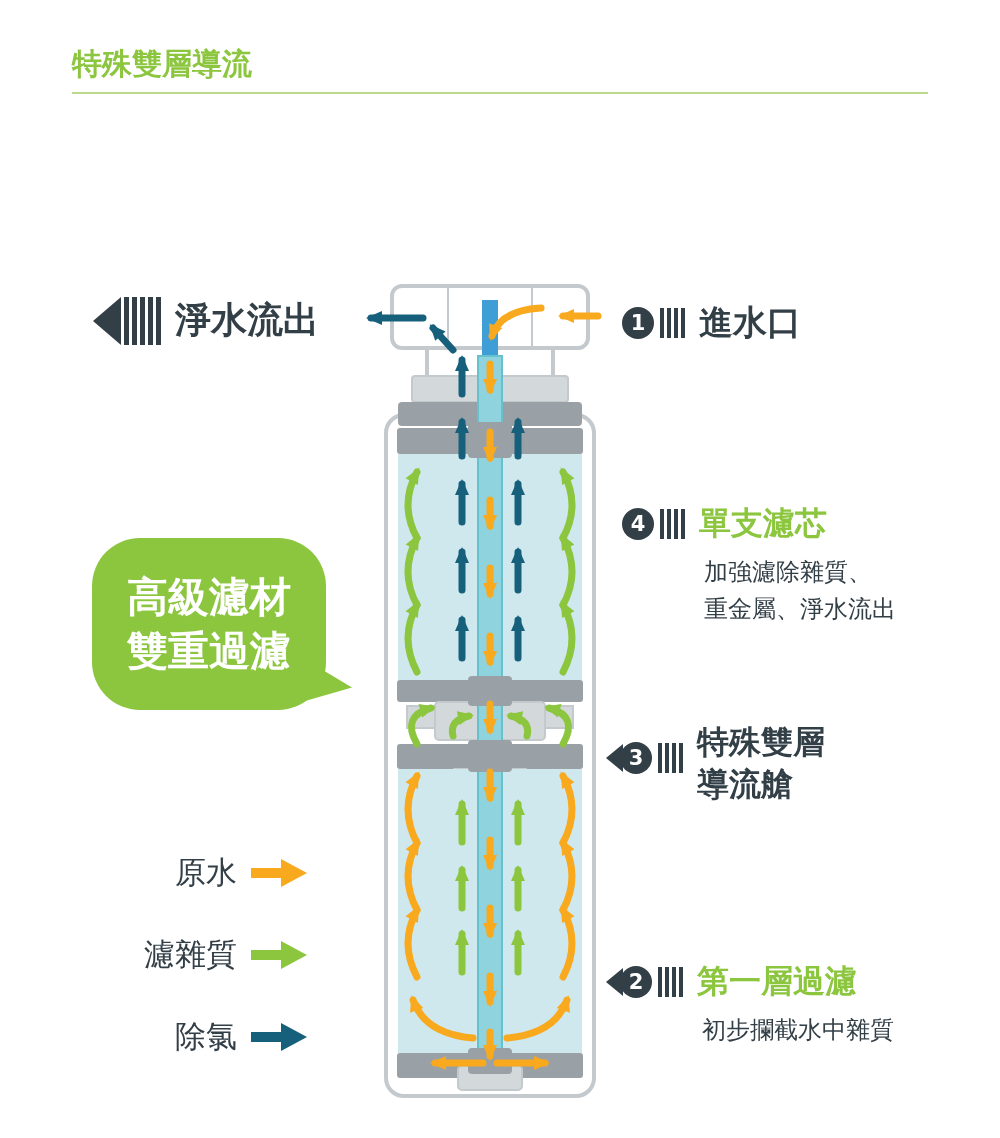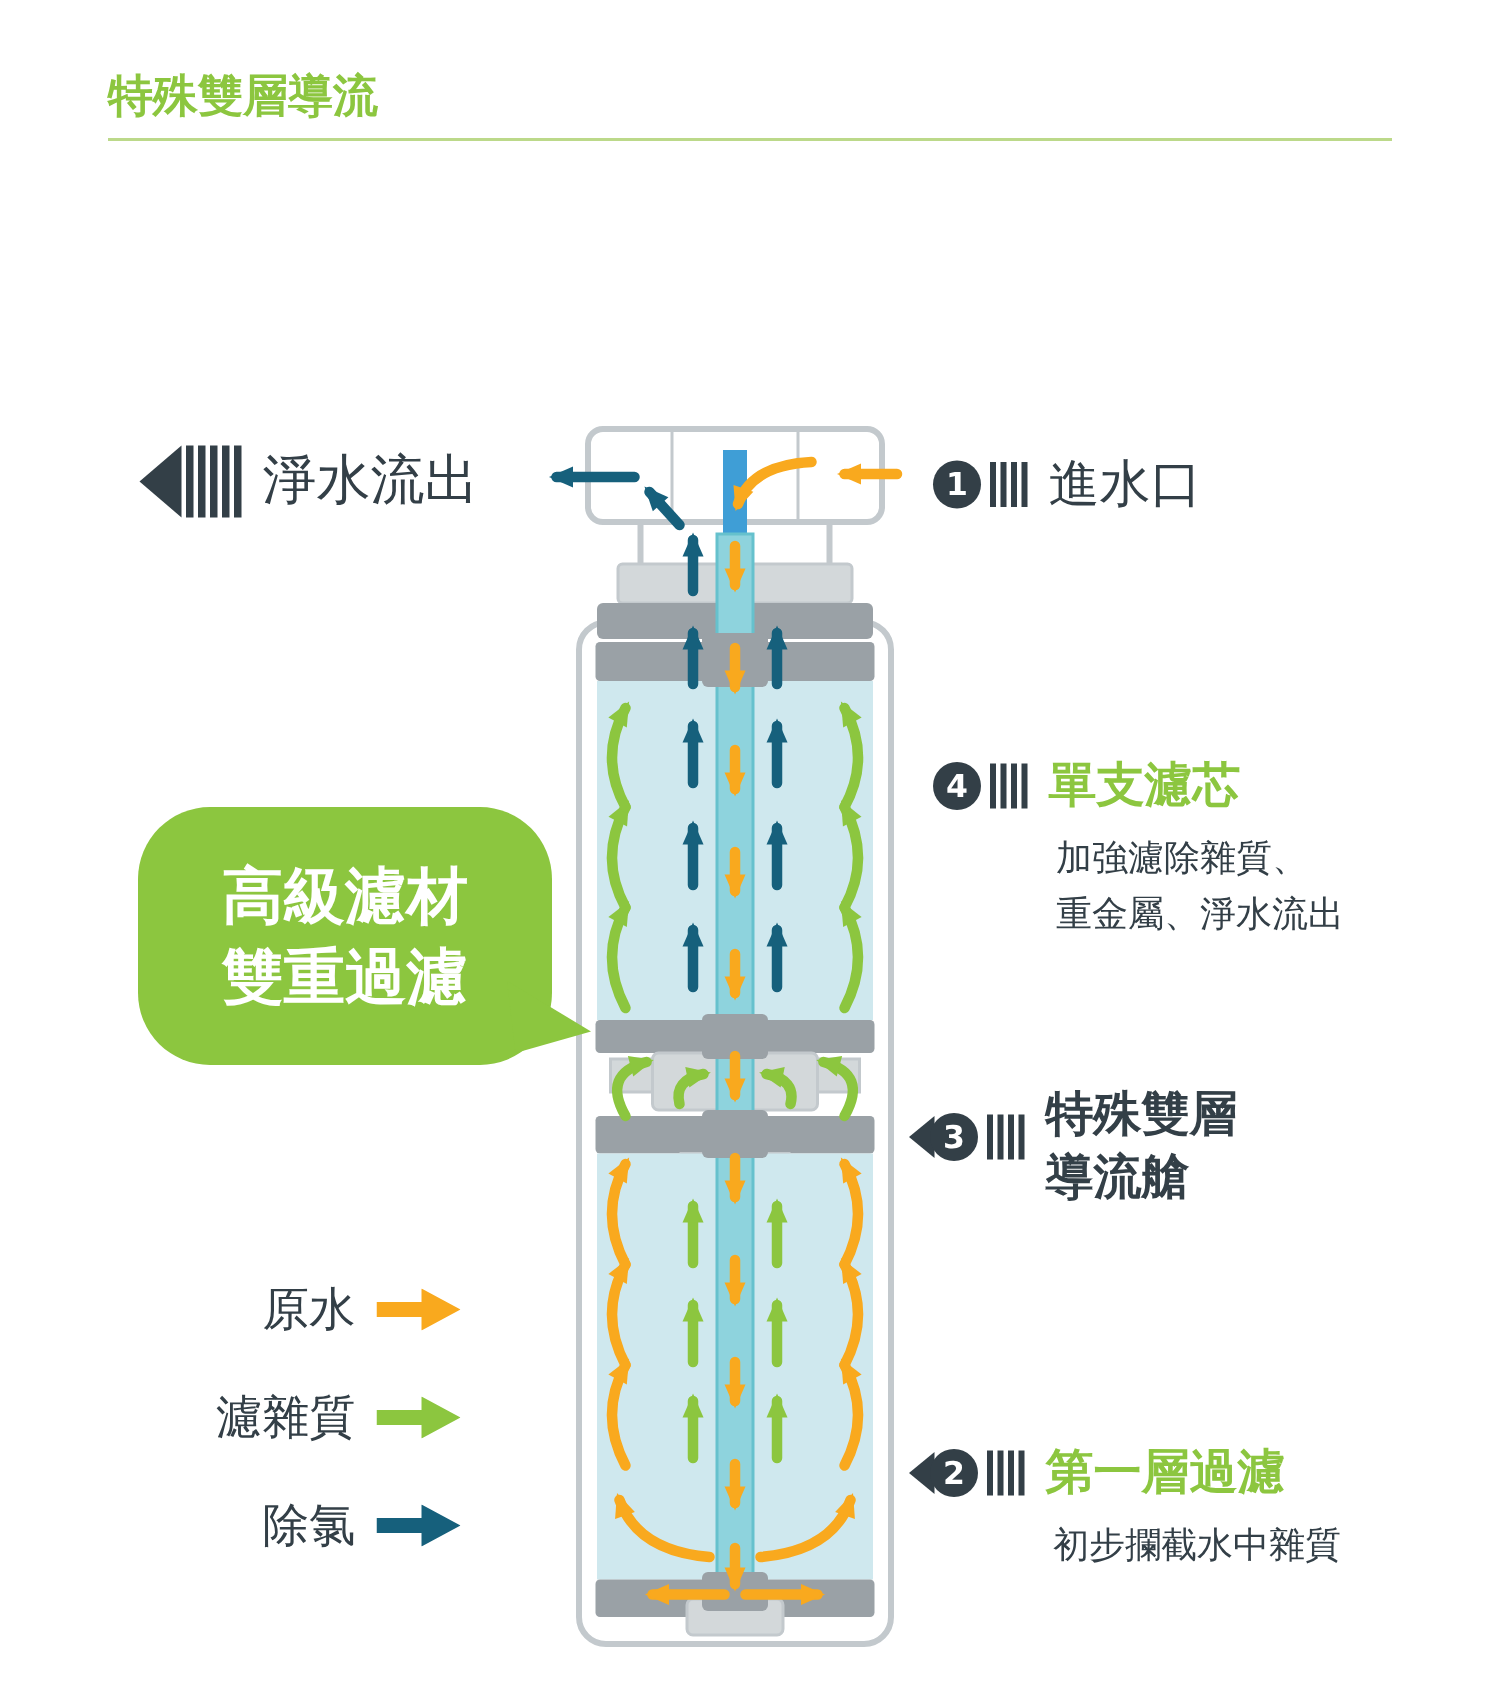--- a/index.html
+++ b/index.html
@@ -9,45 +9,45 @@
   }
   html,body{margin:0;padding:0;background:#fff;}
   body{font-family:"DejaVu Sans","Liberation Sans",sans-serif;}
   .page{position:relative;width:1000px;height:1138px;background:#fff;overflow:hidden;}
 
   .eyebrow{position:absolute;left:72px;top:44px;font-size:30px;font-weight:bold;color:var(--green);}
   .divider{position:absolute;left:72px;top:92px;width:856px;height:2px;background:var(--divider);}
   .main-title{position:absolute;left:70px;top:104px;font-size:74px;font-weight:bold;color:var(--green);letter-spacing:2px;white-space:nowrap;}
 
   .hlabel{position:absolute;display:flex;align-items:center;gap:14px;}
-  .dark-text{color:var(--dark);font-weight:normal;}
+  .dark-text{color:var(--dark);font-weight:bold;}
   .green-text{color:var(--green);font-weight:bold;}
 
   
   .badge{display:inline-flex;align-items:center;}
   .tri{width:0;height:0;border-top:14px solid transparent;border-bottom:14px solid transparent;border-right:17px solid var(--dark);margin-right:-3px;}
   .circle{width:32px;height:32px;border-radius:50%;background:var(--dark);color:#fff;font-size:21px;font-weight:bold;display:flex;align-items:center;justify-content:center;}
   .bars{display:inline-flex;gap:3px;margin-left:6px;align-items:center;}
   .bars i{display:block;width:4px;height:30px;background:var(--dark);}
   .bars.big i{width:5px;height:48px;gap:4px;}
   .cw-tri{width:0;height:0;border-top:24px solid transparent;border-bottom:24px solid transparent;border-right:28px solid var(--dark);margin-right:-3px;}
 
   .anno{position:absolute;}
   .anno-head{display:flex;align-items:center;gap:14px;}
   .anno-title{font-size:32px;white-space:nowrap;}
   .anno-title2{font-size:32px;color:var(--dark);font-weight:bold;line-height:1.32;white-space:nowrap;margin-top:11px;}
   .anno-desc{margin-left:82px;margin-top:8px;font-size:24px;color:var(--dark);line-height:1.55;white-space:nowrap;}
 
-  .bubble{position:absolute;left:92px;top:538px;width:276px;height:172px;background:var(--green);
+  .bubble{position:absolute;left:92px;top:538px;width:234px;height:172px;background:var(--green);
     border-radius:48px;display:flex;flex-direction:column;align-items:center;justify-content:center;
     color:#fff;font-size:41px;font-weight:bold;line-height:1.32;}
   .bubble-tail{position:absolute;right:-26px;bottom:8px;width:56px;height:48px;background:var(--green);
     clip-path:polygon(0 0,100% 70%,10% 100%);}
 
-  .legend{position:absolute;left:95px;top:852px;width:212px;display:flex;flex-direction:column;gap:30px;}
+  .legend{position:absolute;left:95px;top:852px;width:212px;display:flex;flex-direction:column;gap:40px;}
   .legend-row{display:flex;align-items:center;justify-content:flex-end;gap:14px;}
   .legend-label{font-size:31px;color:var(--dark);white-space:nowrap;}
 
   .filter-svg{position:absolute;left:355px;top:272px;}
   .outl{stroke:var(--outline);stroke-width:4;fill:#fff;}
   .thinl{stroke:var(--outline);stroke-width:2;fill:none;}
   .grayfill{fill:var(--light);stroke:var(--outline);stroke-width:2;}
   .capfill{fill:var(--cap);stroke:none;}
   .fO{fill:var(--orange);} .fG{fill:var(--green);} .fT{fill:var(--teal);}
   .sO{stroke:var(--orange);stroke-width:7;fill:none;stroke-linecap:round;}

